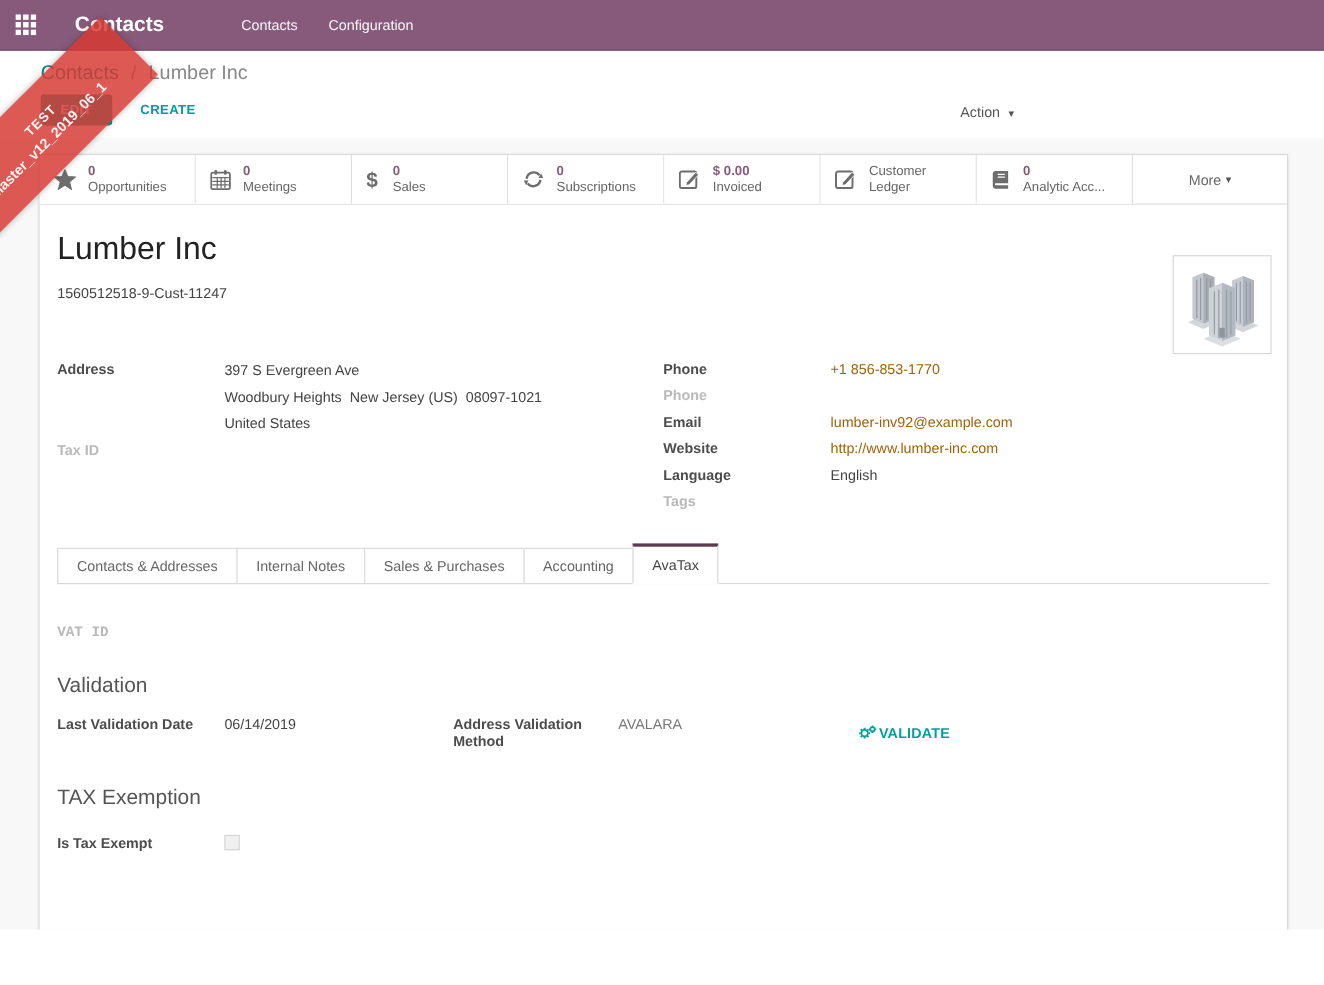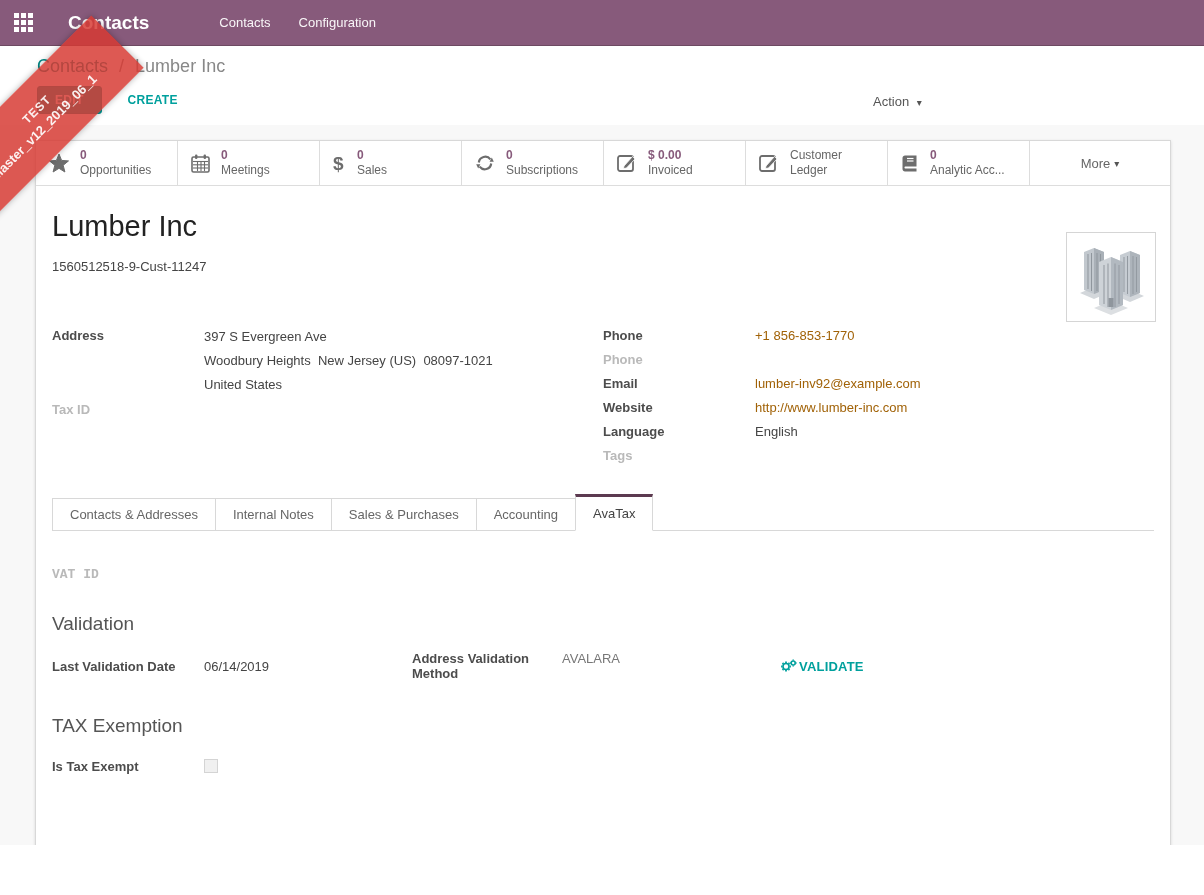--- a/index.html
+++ b/index.html
@@ -69,21 +69,21 @@
   .tabs { margin-top:27px; border-bottom:1px solid #d8d8d8; display:flex; align-items:flex-end; height:34px; }
   .tab { font-size:13px; color:#666; background:#fff; border:1px solid #d8d8d8;
     padding:8px 17px; margin-bottom:-1px; margin-right:-1px; cursor:pointer; white-space:nowrap; }
   .tab.active { color:#444; border-top:3px solid #5c3a50; border-bottom:1px solid #fff;
     padding-top:9px; padding-bottom:9px; position:relative; z-index:1; }
 
   .tab-content { padding-top:34px; }
   .section-title { font-size:19px; color:#555; font-weight:400; }
   .vat-row { min-height:18px;font-family:Liberation Mono, monospace; }
   .v-fields { display:flex; margin-top:14px; }
-  .v-left { width:360px; display:flex;align-items:center; }
+  .v-left { width:360px; display:flex; }
   .v-mid { width:368px; display:flex; }
   .v-mid .flabel { width:150px; }
   .validate-link { display:flex; align-items:center; color:#00A09D; font-size:13px; font-weight:bold;
     letter-spacing:.2px; cursor:pointer; margin-top:2px; }
   .validate-link svg { margin-right:2px; }
   .checkbox { width:14px; height:14px; background:#f0f0f0; border:1px solid #d4d4d4; margin-top:2px; cursor:pointer; }
   .mt-validation { margin-top:30px; }
   .mt-tax { margin-top:34px; }
   .tax-row { margin-top:20px; }
 

